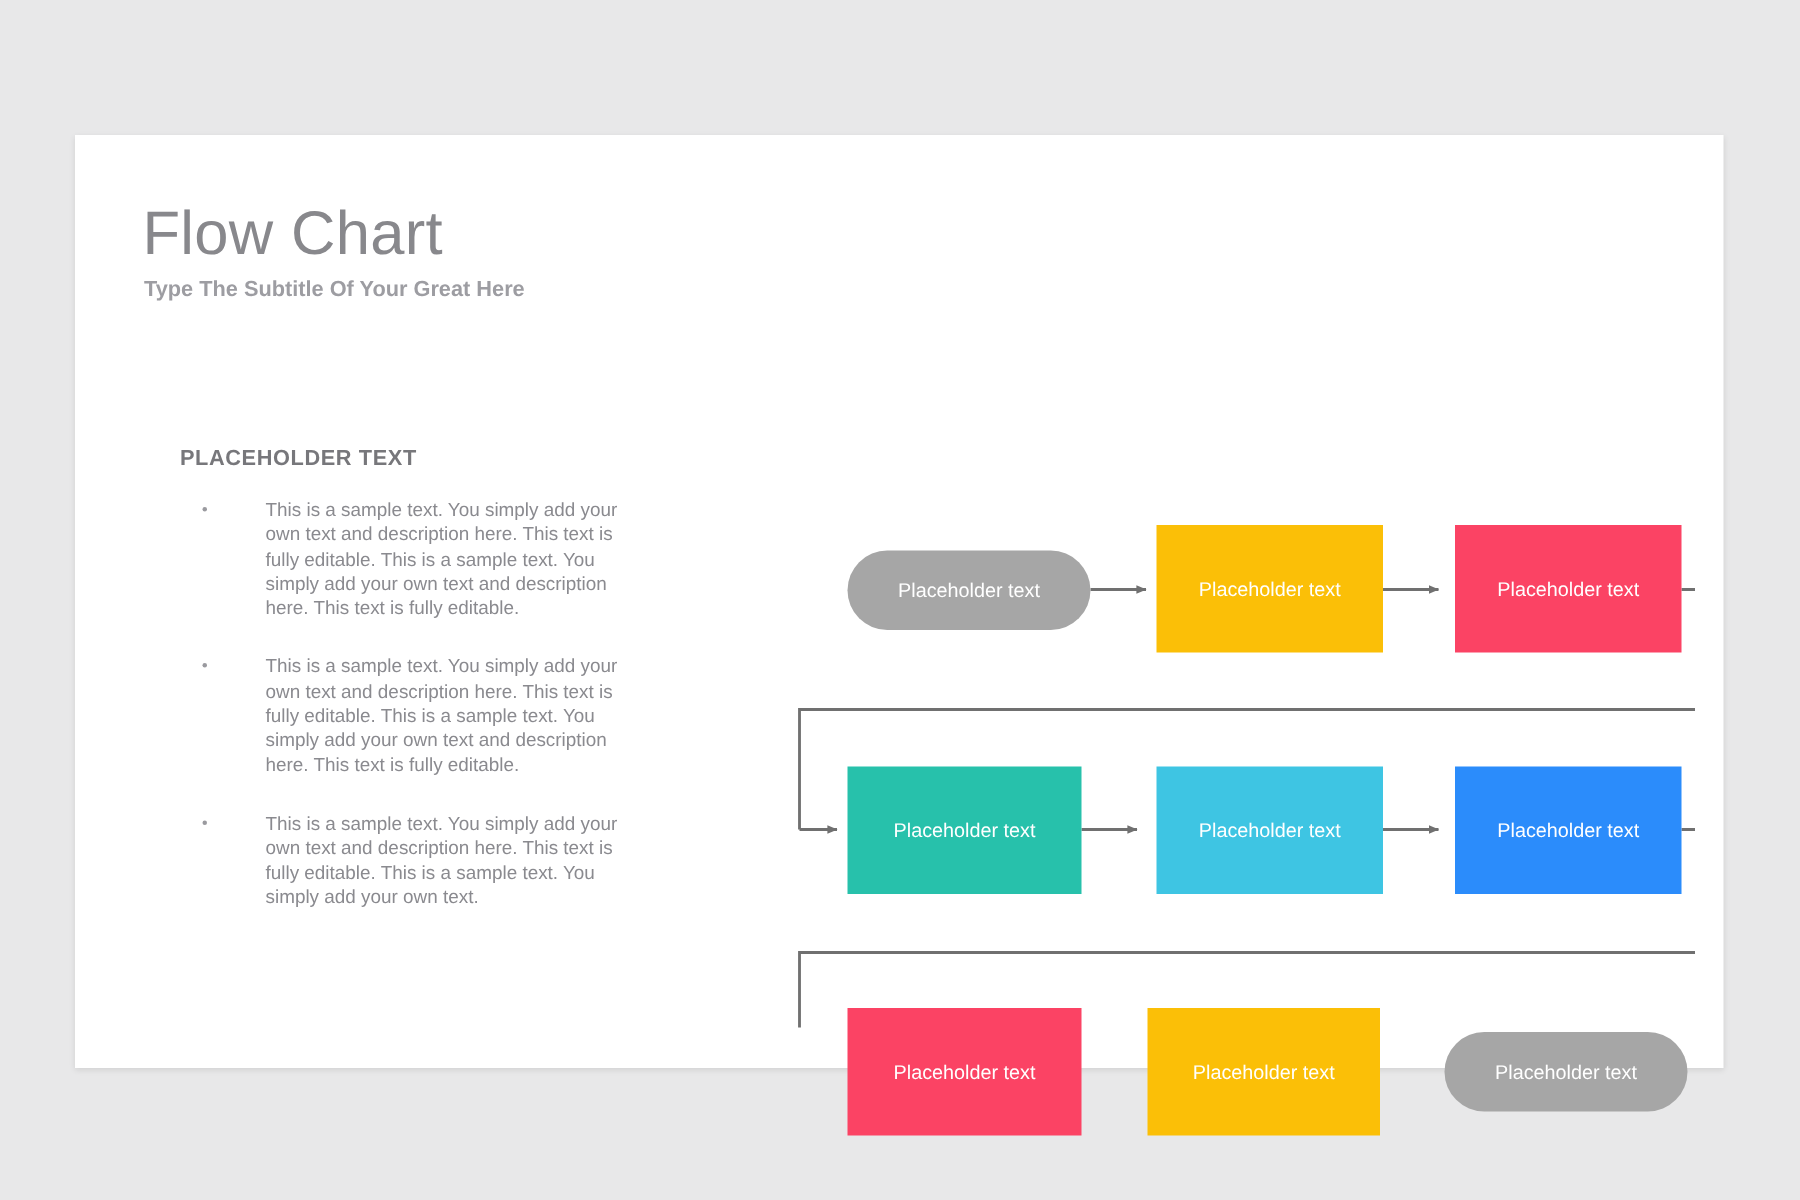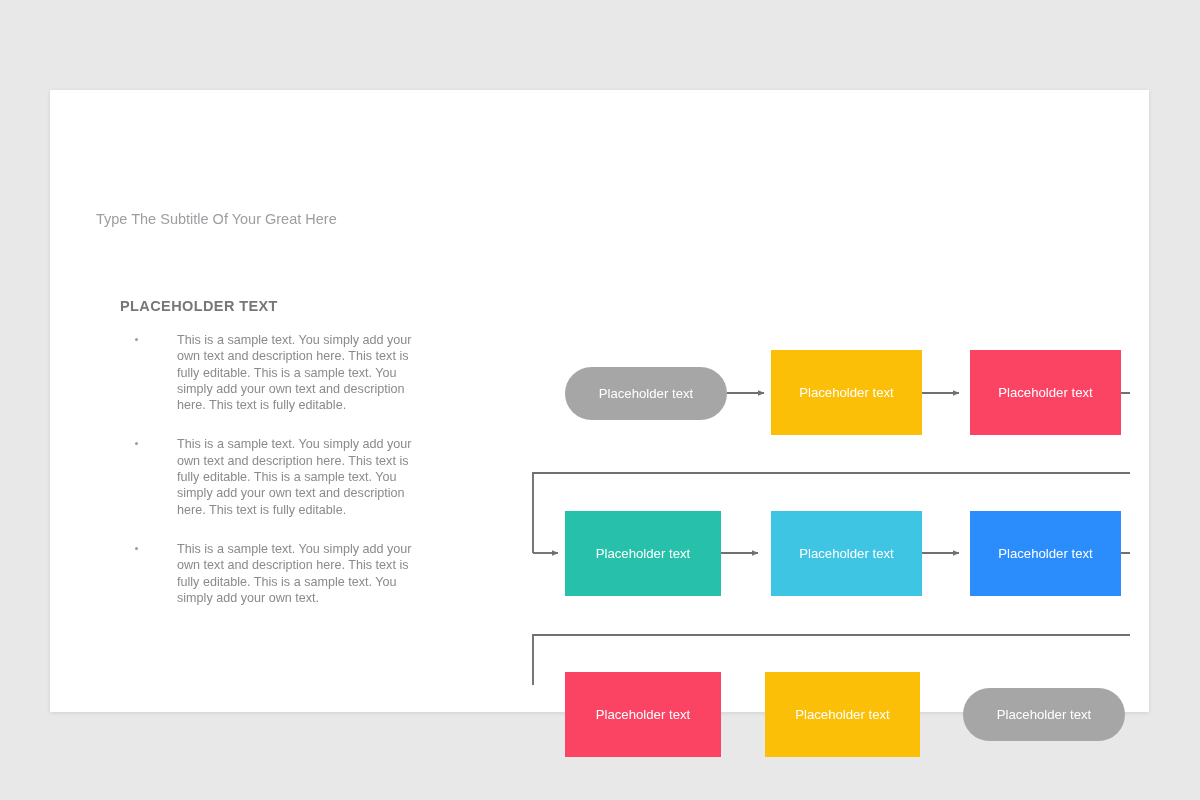--- a/index.html
+++ b/index.html
@@ -28,23 +28,23 @@
     top: 42px;
     font-size: 41px;
     font-weight: 400;
     color: #88888c;
     letter-spacing: 0.2px;
     white-space: nowrap;
   }
   #page-subtitle {
     position: absolute;
     left: 46px;
-    top: 121px;
+    top: 95px;
     font-size: 14.5px;
-    font-weight: 400;
+    font-weight: 700;
     color: #9d9da2;
     white-space: nowrap;
   }
   #left-panel {
     position: absolute;
     left: 70px;
     top: 208px;
     width: 325px;
   }
   #left-heading {
@@ -102,20 +102,21 @@
     text-align: center;
     box-sizing: border-box;
   }
   .flow-node.pill { border-radius: 27px; }
 </style>
 </head>
 <body style="background: rgb(232, 232, 233);">
 
 <div id="slide-card" style="background: rgb(255, 255, 255);">
 
+  <div id="page-title" style="color: rgb(136, 136, 140);">Flow Chart</div>
   <div id="page-subtitle" style="color: rgb(157, 157, 162);">Type The Subtitle Of Your Great Here</div>
 
   <div id="left-panel">
     <div id="left-heading">PLACEHOLDER TEXT</div>
     <ul class="bullet-list">
       <li class="bullet-item">
         <span class="bullet-dot"></span>
         <span>This is a sample text. You simply add your own text and description here. This text is fully editable. This is a sample text. You simply add your own text and description here. This text is fully editable.</span>
       </li>
       <li class="bullet-item">

